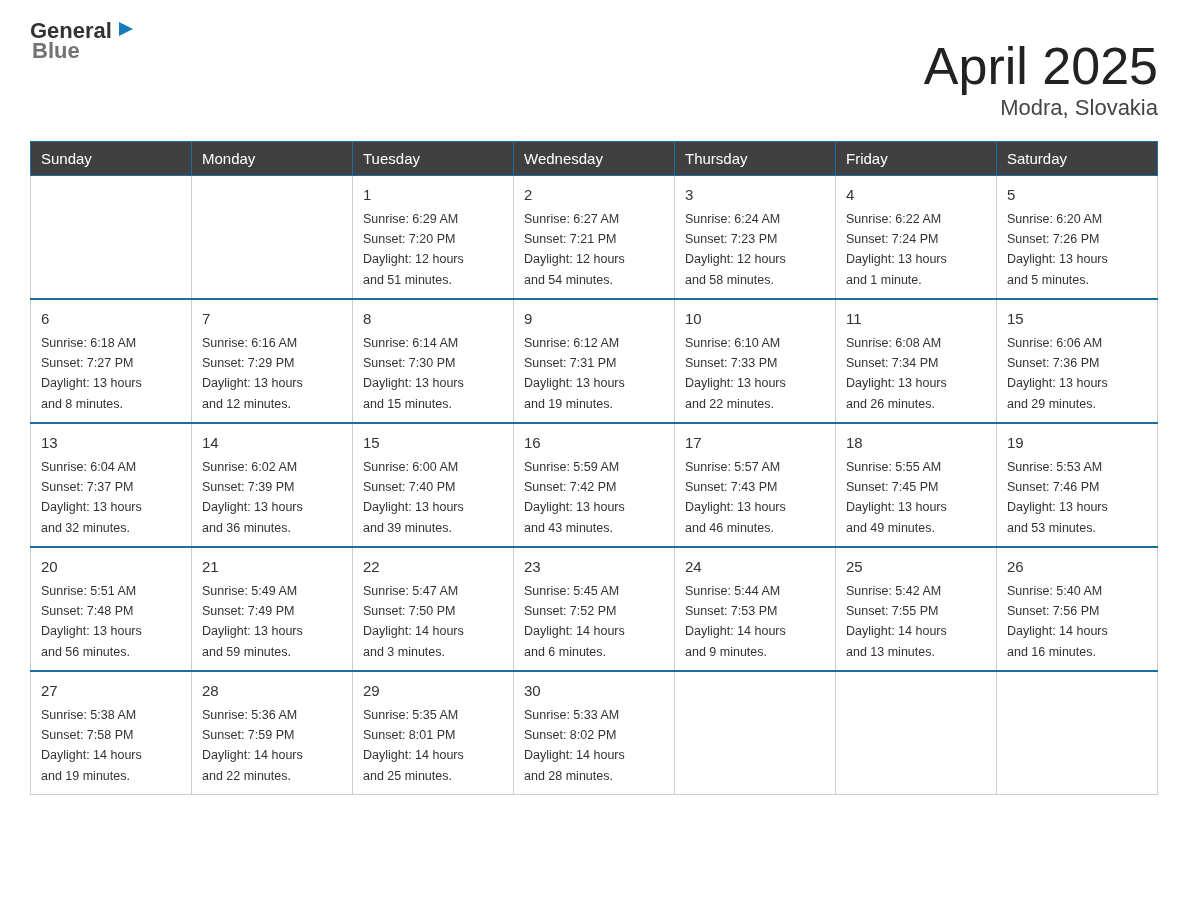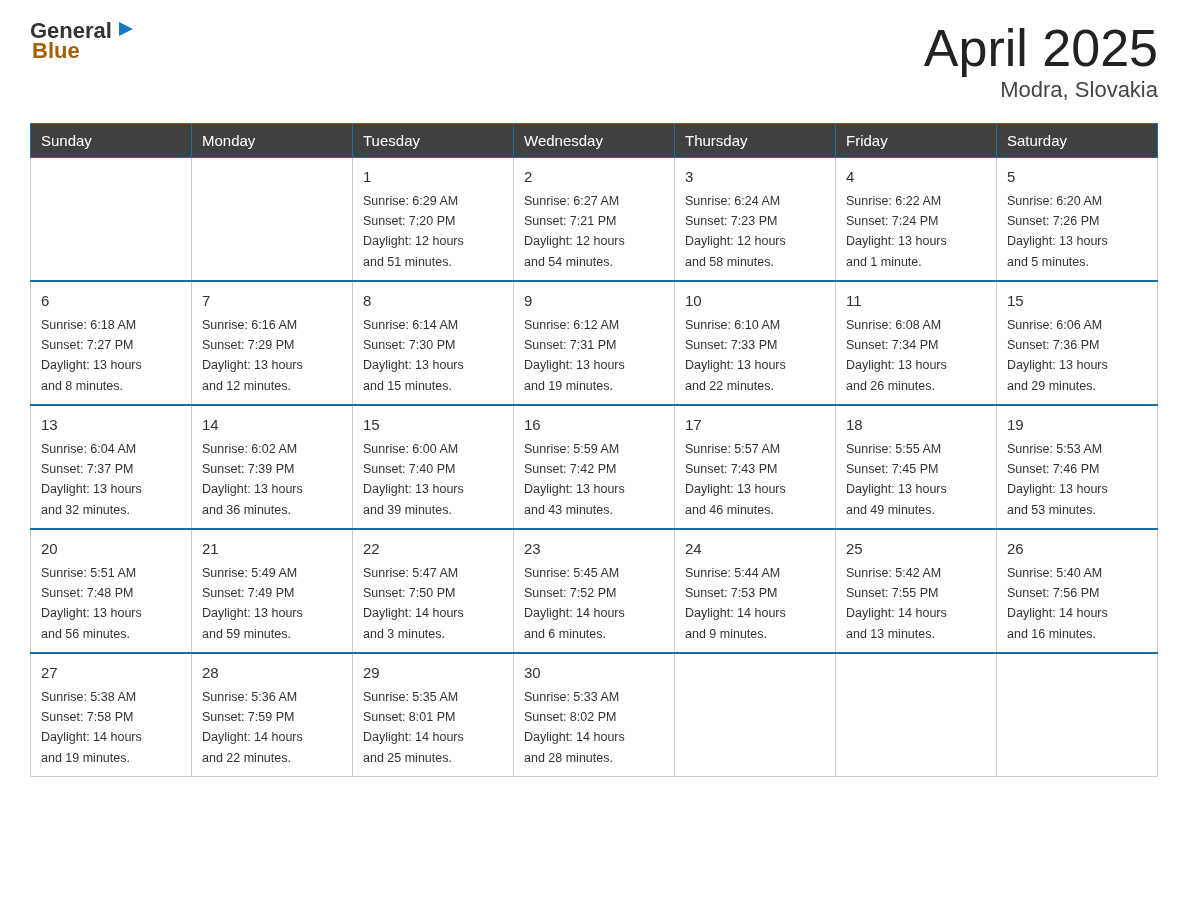--- a/index.html
+++ b/index.html
@@ -18,24 +18,25 @@
       margin-bottom: 20px;
     }
     .logo-text-general {
       font-size: 22px;
       font-weight: bold;
       color: #333;
     }
     .logo-text-blue {
       font-size: 22px;
       font-weight: bold;
-      color: #a16207;
+      color: #737373;
     }
     .title-block {
       text-align: right;
+      margin-top: 18px;
     }
     .title-block h1 {
       font-size: 52px;
       font-weight: normal;
       color: #222;
       line-height: 1.1;
     }
     .title-block h2 {
       font-size: 22px;
       font-weight: normal;

